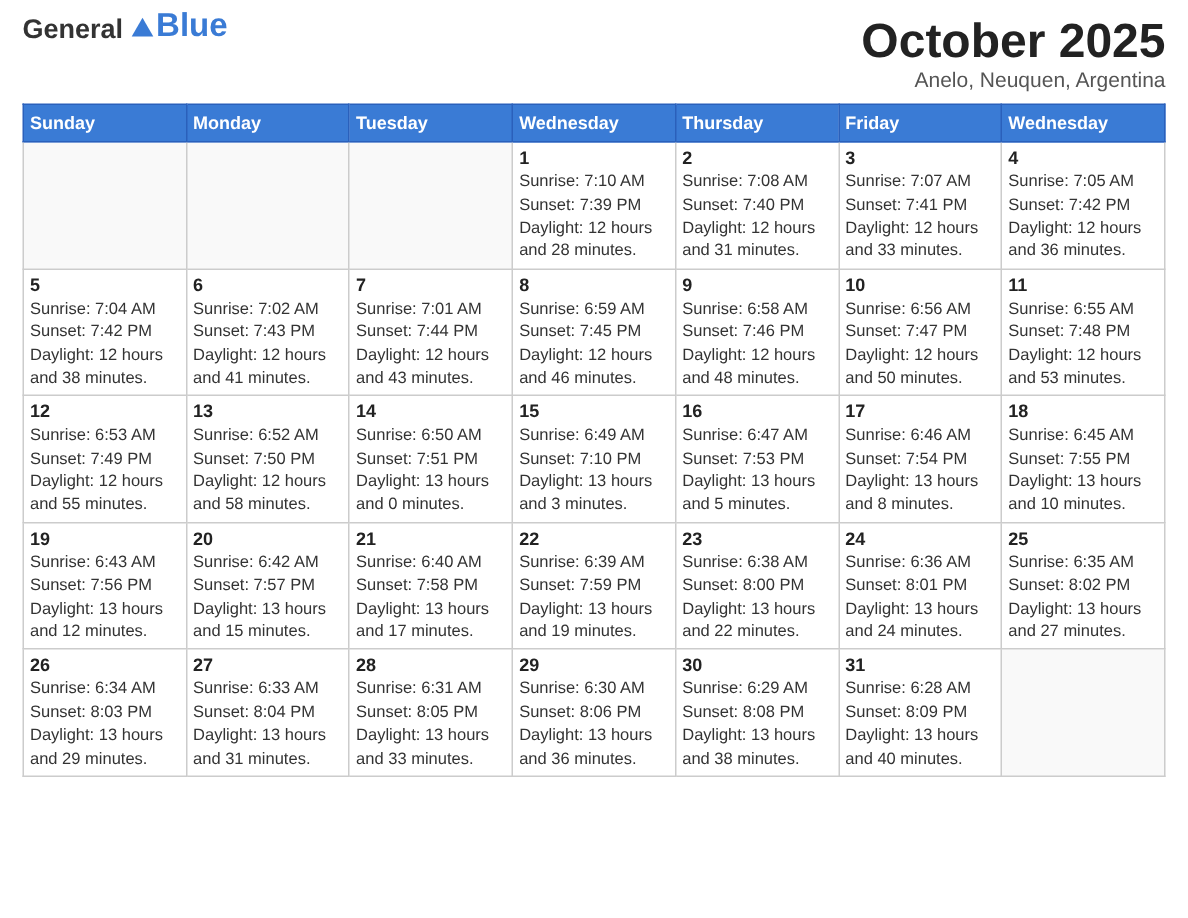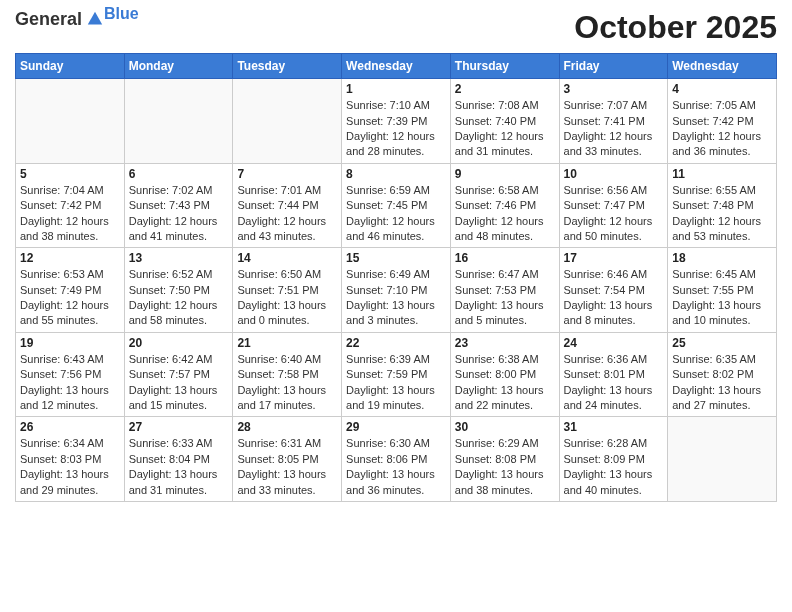--- a/index.html
+++ b/index.html
@@ -27,21 +27,21 @@
       align-items: center;
       gap: 2px;
     }
     .logo-text-general {
       font-size: 18px;
       font-weight: bold;
       color: #333;
       line-height: 1;
     }
     .logo-text-blue {
-      font-size: 16px;
+      font-size: 22px;
       font-weight: bold;
       color: #3a7bd5;
       line-height: 1;
     }
     .logo-icon {
       width: 18px;
       height: 18px;
       margin-left: 2px;
     }
     .title-block {
@@ -106,20 +106,21 @@
 
           <svg class="logo-icon" viewBox="0 0 20 20" width="18" height="18">
             <polygon points="10,2 18,16 2,16" fill="#3a7bd5"></polygon>
           </svg>
         </div>
         <span class="logo-text-blue" style="margin-top:-4px;">Blue</span>
       </div>
     </div>
     <div class="title-block">
       <div class="calendar-title">October 2025</div>
+      <div class="calendar-subtitle">Anelo, Neuquen, Argentina</div>
     </div>
   </div>
 
   <table class="calendar-table">
     <thead>
       <tr>
         <th>Sunday</th>
         <th>Monday</th>
         <th>Tuesday</th>
         <th>Wednesday</th>

